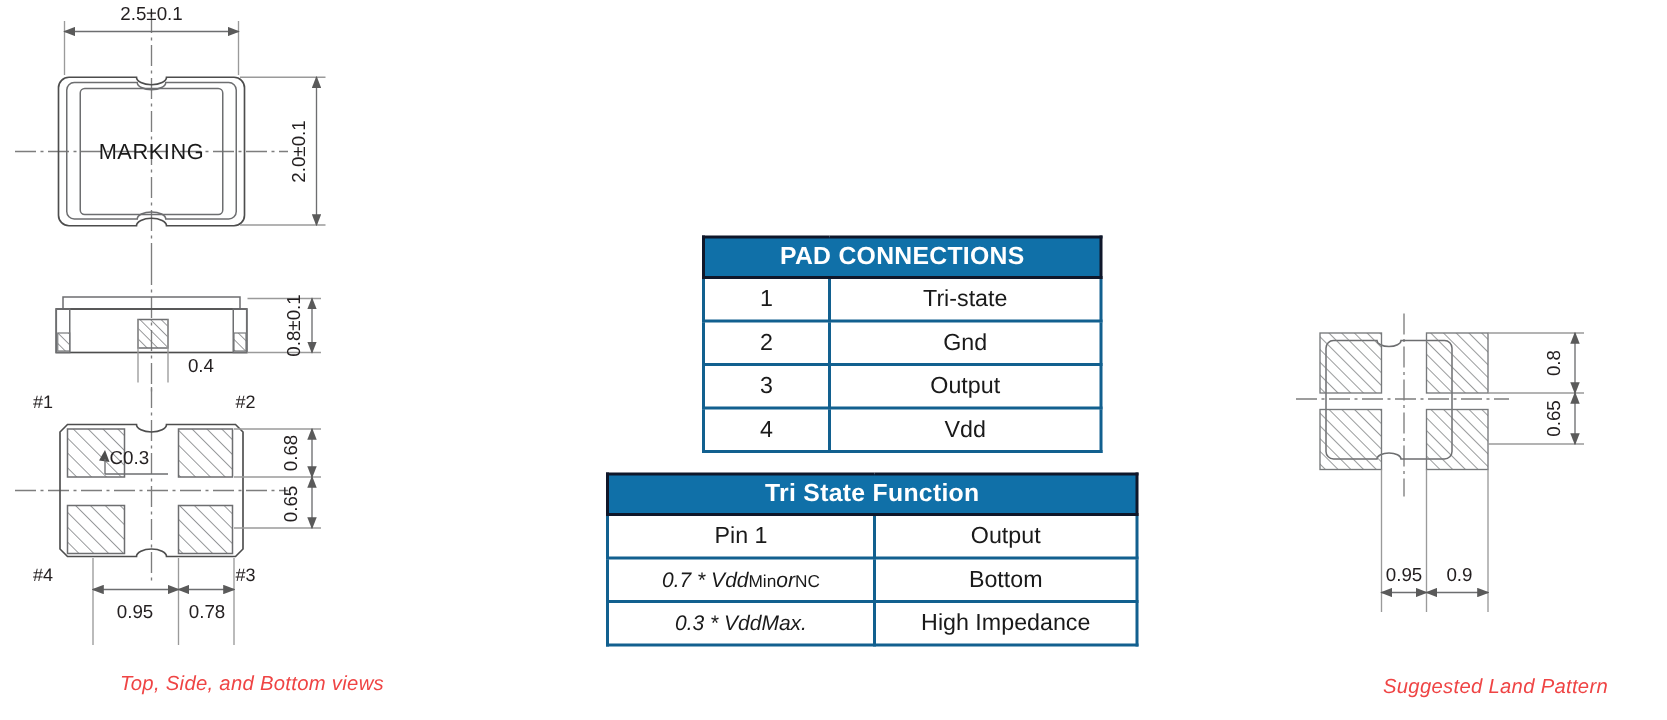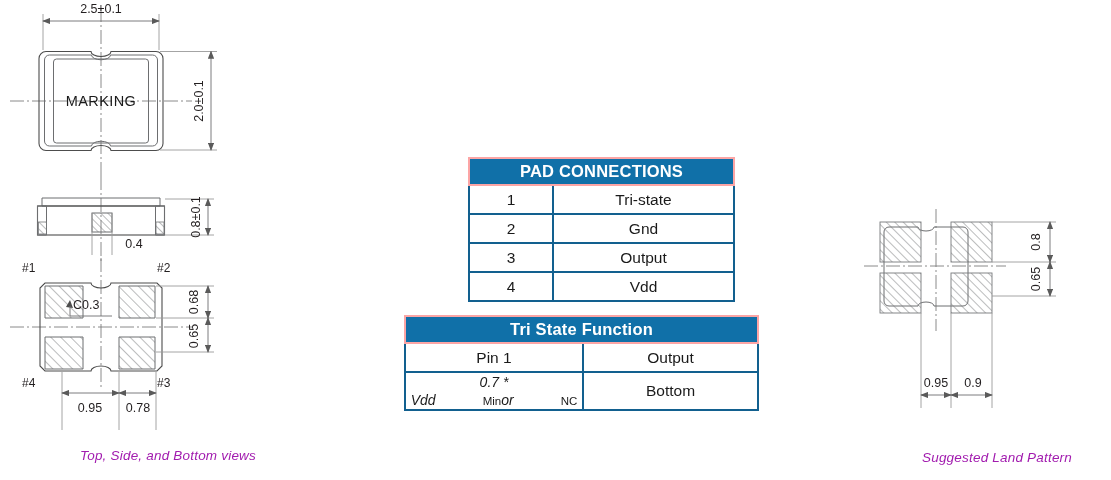--- a/index.html
+++ b/index.html
@@ -2,30 +2,30 @@
 <html><head>
 <meta charset="utf-8">
 <style>
   html,body{margin:0;padding:0;background:#ffffff;}
   body{width:1111px;height:480px;position:relative;overflow:hidden;
        font-family:"Liberation Sans","DejaVu Sans",sans-serif;color:#231f20;}
   .stage{position:absolute;left:0;top:0;width:1111px;height:480px;}
 
   
   .abs{position:absolute;}
-  .cap{position:absolute;font-style:italic;font-size:13.5px;color:#a21caf;
+  .cap{position:absolute;font-style:italic;font-size:13.5px;color:#ef4444;
        white-space:nowrap;letter-spacing:.2px;}
 
   
   .tbl{position:absolute;border-collapse:collapse;background:#fff;}
   .tbl td,.tbl th{border:2px solid #12608f;padding:0;text-align:center;
        font-size:15.5px;color:#1a1a1a;background:#fff;font-weight:400;}
   .tbl th.hdr{background:#1070a8;color:#ffffff;font-weight:bold;
-       font-size:16.5px;letter-spacing:.2px;border:2px solid #fca5a5;}
-  .sm{font-size:11.5px;padding-left:47px;}
+       font-size:16.5px;letter-spacing:.2px;border:2px solid #0f172a;}
+  .sm{font-size:11.5px;}
   .md{font-size:14px;font-style:italic;}
 
   
   #pad-table{left:468px;top:157px;width:267px;}
   #pad-table th.hdr{height:25px;}
   #pad-table td{height:27px;}
   #pad-table td.num{width:82px;}
 
   
   #tri-table{left:404px;top:315px;width:355px;}
@@ -202,20 +202,26 @@
       <tr>
         <td class="c1">Pin 1</td>
         <td>Output</td>
       </tr>
       <tr>
         <td class="c1">
           <span class="md">0.7 * Vdd</span><span class="sm">Min</span><span class="md">or</span><span class="sm">NC</span>
         </td>
         <td>Bottom</td>
       </tr>
+      <tr>
+        <td class="c1">
+          <span class="md">0.3 * Vdd</span><span class="md">Max.</span>
+        </td>
+        <td>High Impedance</td>
+      </tr>
     </tbody>
   </table>
 
   <svg class="abs" style="left:860px;top:205px;" width="251" height="225">
     <defs>
       <pattern id="hatchC" width="6" height="6" patternTransform="rotate(-45)" patternUnits="userSpaceOnUse">
         <line x1="0" y1="0" x2="0" y2="6" stroke="#77797b" stroke-width="1"></line>
       </pattern>
       <marker id="arrR2" markerWidth="9" markerHeight="7" refX="8" refY="3.5" orient="auto">
         <polygon points="0,0 9,3.5 0,7" fill="#5a5a5a"></polygon>

